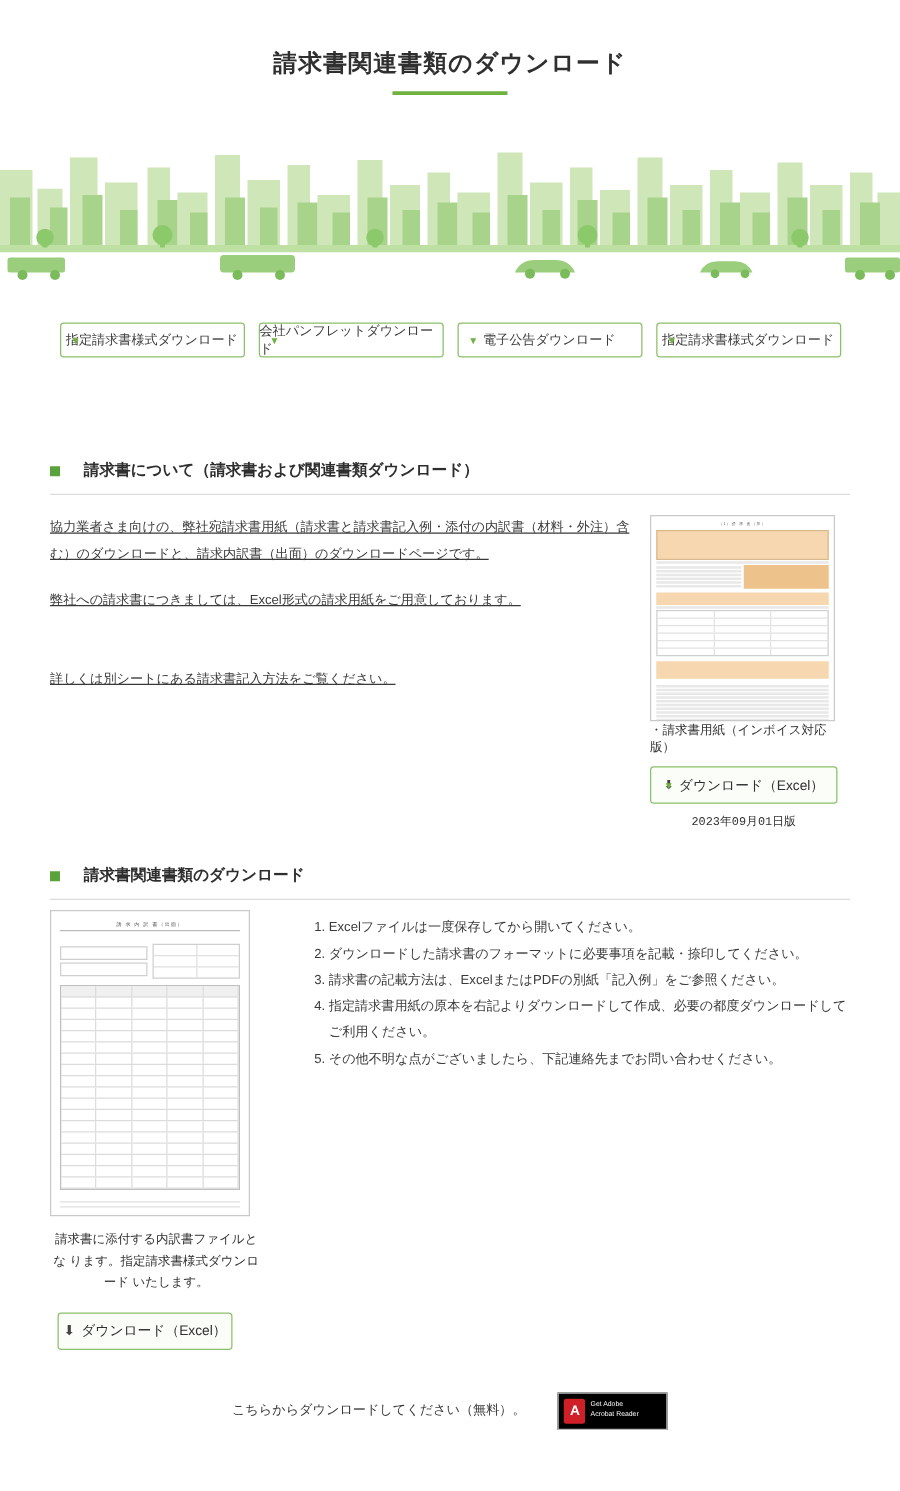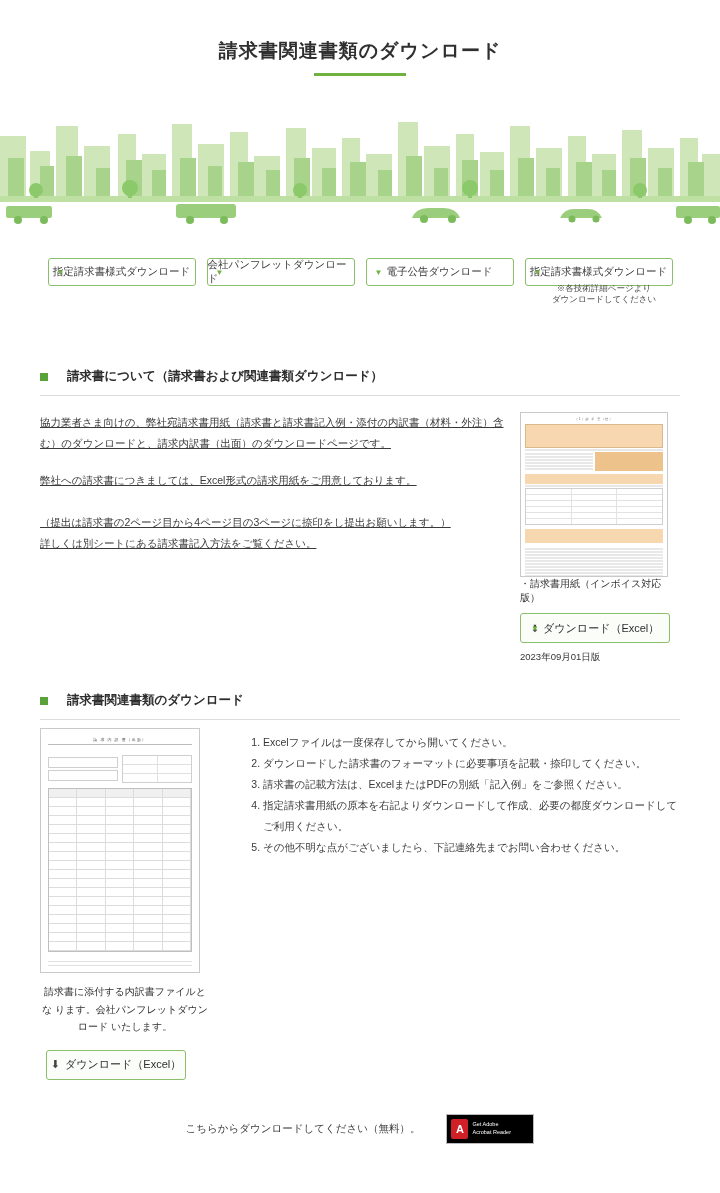--- a/index.html
+++ b/index.html
@@ -149,23 +149,24 @@
     justify-content:center;
     font-size:11px;
     color:#2f2f2f;
     position:relative;
     box-sizing:border-box;
   }
   .dl-btn .caret{position:absolute;left:10px;font-size:8px;color:#6fb23f;}
   .dl-btn .dlicon{margin-right:4px;font-size:10px;color:#444;}
   .inv-date{
     font-size:9.5px;
-    text-align:left;
+    text-align:center;
     margin-top:8px;
     color:#333;
+    font-family:Liberation Mono, monospace;
   }
 
   
   .sec-head2{
     margin-top:28px;
   }
   .sub-head{
     margin-top:14px;
     font-size:11px;
     font-weight:bold;
@@ -372,39 +373,35 @@
     </div>
     <div class="nav-btn">
       <span class="caret">▼</span>
       <span>電子公告ダウンロード</span>
     </div>
     <div class="nav-btn">
       <span class="caret">▼</span>
       <span>指定請求書様式ダウンロード</span>
     </div>
   </div>
-  <div class="nav-note">
-    <div>※各技術詳細ページより</div>
-    <div>ダウンロードしてください</div>
-  </div>
 
   <div class="section">
     <div class="sec-head">
       <span class="sq"></span>
       <span>請求書について（請求書および関連書類ダウンロード）</span>
     </div>
     <div class="sec-rule"></div>
 
     <div class="inv-wrap">
       <div class="inv-text">
         <p>協力業者さま向けの、弊社宛請求書用紙（請求書と請求書記入例・添付の内訳書（材料・外注）含む）のダウンロードと、請求内訳書（出面）のダウンロードページです。</p>
         <p>
           <span>弊社への請求書につきましては、Excel形式の請求用紙をご用意しております。</span><br>
           <br>
-          <span>（提出は請求書の2ページ目から4ページ目の3ページに捺印をし提出お願いします。）</span><br>
+          <br>
           <span>詳しくは別シートにある請求書記入方法をご覧ください。</span>
         </p>
       </div>
 
       <div class="inv-right">
 
         <div class="doc-img">
           <div class="dt">（1）請 求 書（控）</div>
           <div style="height:3px"></div>
           <div class="orange" style="height:22px;border:0.5px solid #d9b98c;"></div>
@@ -646,21 +643,21 @@
                 <div class="c"></div>
               </div>
           </div>
           <div style="height:6px"></div>
           <div class="bd-line"></div>
           <div class="bd-line"></div>
         </div>
 
         <div class="dl-left-cap">
           <span>請求書に添付する内訳書ファイルとな</span>
-          <span>ります。会社パンフレットダウンロード</span>
+          <span>ります。指定請求書様式ダウンロード</span>
           <span>いたします。</span>
         </div>
 
         <div class="dl-left-btn">
           <span class="dlicon">⬇</span>
           <span>ダウンロード（Excel）</span>
         </div>
       </div>
 
       <div class="dl-right">

